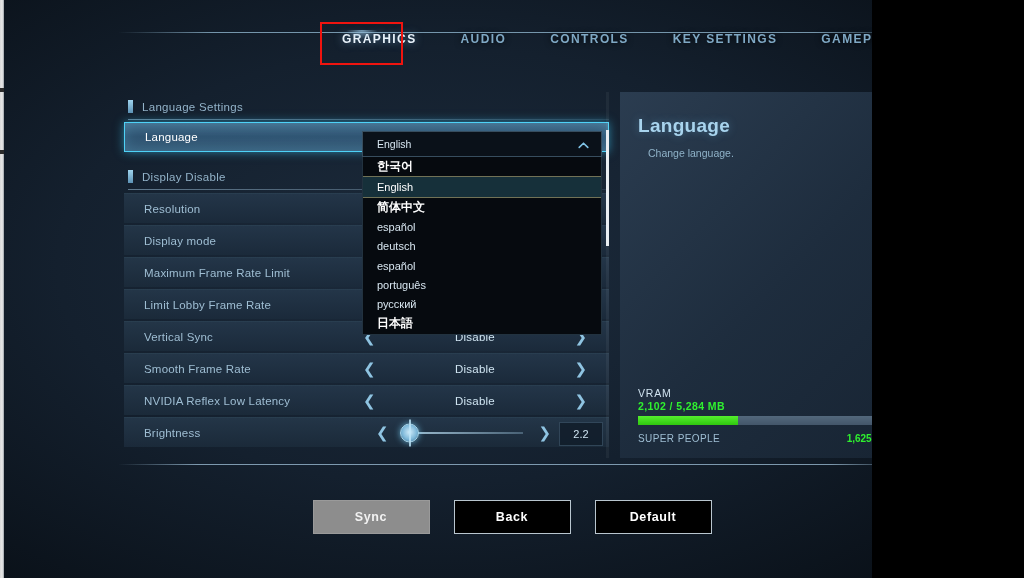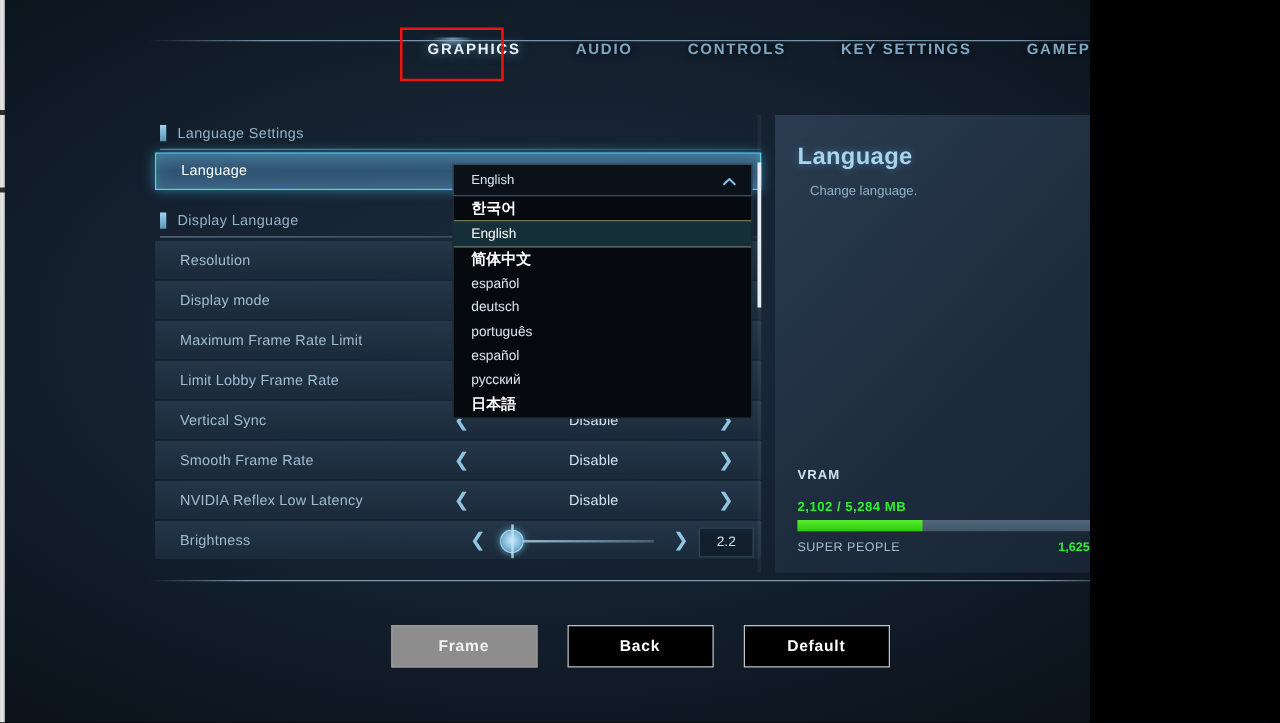--- a/index.html
+++ b/index.html
@@ -224,22 +224,22 @@
     text-shadow: 0 0 8px rgba(120,200,245,.35);
   }
   .rp-desc {
     position: absolute; left: 28px; top: 55px;
     font-size: 10.5px; color: #8fb2c8;
   }
   .vram {
     position: absolute; left: 18px; right: 18px; bottom: 14px;
   }
   .vram-title {
-    font-size: 10.5px; font-weight: bold; color: #cfe2ef; letter-spacing: .8px;
-    margin-bottom: 14px;
+    font-size: 10.5px; font-weight: normal; color: #cfe2ef; letter-spacing: .8px;
+    margin-bottom: 1px;
   }
   .vram-amount {
     font-size: 10.5px; font-weight: bold; color: #2ff02f; letter-spacing: .4px;
     margin-bottom: 4px;
   }
   .vram-bar {
     position: relative;
     height: 9px;
     background: linear-gradient(to bottom, #53687c, #43566a);
     margin-bottom: 8px;
@@ -314,21 +314,21 @@
       <span class="label">Language Settings</span>
       <span class="rule"></span>
     </div>
 
     <div class="row selected">
       <span class="rlabel">Language</span>
     </div>
 
     <div class="section-head" style="margin-top:10px;">
       <span class="marker"></span>
-      <span class="label">Display Language</span>
+      <span class="label">Display Disable</span>
       <span class="rule"></span>
     </div>
 
     <div class="row" style="margin-top:1px;">
       <span class="rlabel">Resolution</span>
     </div>
 
     <div class="row">
       <span class="rlabel">Display mode</span>
     </div>
@@ -390,22 +390,22 @@
       <svg class="dd-chevron" viewBox="0 0 11 11">
         <path d="M1.2 7.4 L5.5 3.2 L9.8 7.4" fill="none" stroke="#7fc3e6" stroke-width="1.6" stroke-linecap="round" stroke-linejoin="round"></path>
       </svg>
     </div>
     <div class="dd-list" id="dd-list">
         <div class="dd-item cjk">한국어</div>
         <div class="dd-item sel">English</div>
         <div class="dd-item cjk">简体中文</div>
         <div class="dd-item">español</div>
         <div class="dd-item">deutsch</div>
+        <div class="dd-item">español</div>
         <div class="dd-item">português</div>
-        <div class="dd-item">español</div>
         <div class="dd-item">русский</div>
         <div class="dd-item cjk">日本語</div>
       </div>
   </div>
 
   <div class="right-panel">
     <div class="rp-title">Language</div>
     <div class="rp-desc">Change language.</div>
 
     <div class="vram">
@@ -419,18 +419,18 @@
             <span class="k">SUPER PEOPLE</span>
             <span class="v green">1,625 MB</span>
           </div>
         </div>
     </div>
   </div>
 
   <div class="bottom-rule"></div>
 
   <div class="btnbar" id="btnbar">
-      <div class="btn disabled">Frame</div>
+      <div class="btn disabled">Sync</div>
       <div class="btn normal">Back</div>
       <div class="btn normal">Default</div>
     </div>
 
 </div>
 
 </body></html>

